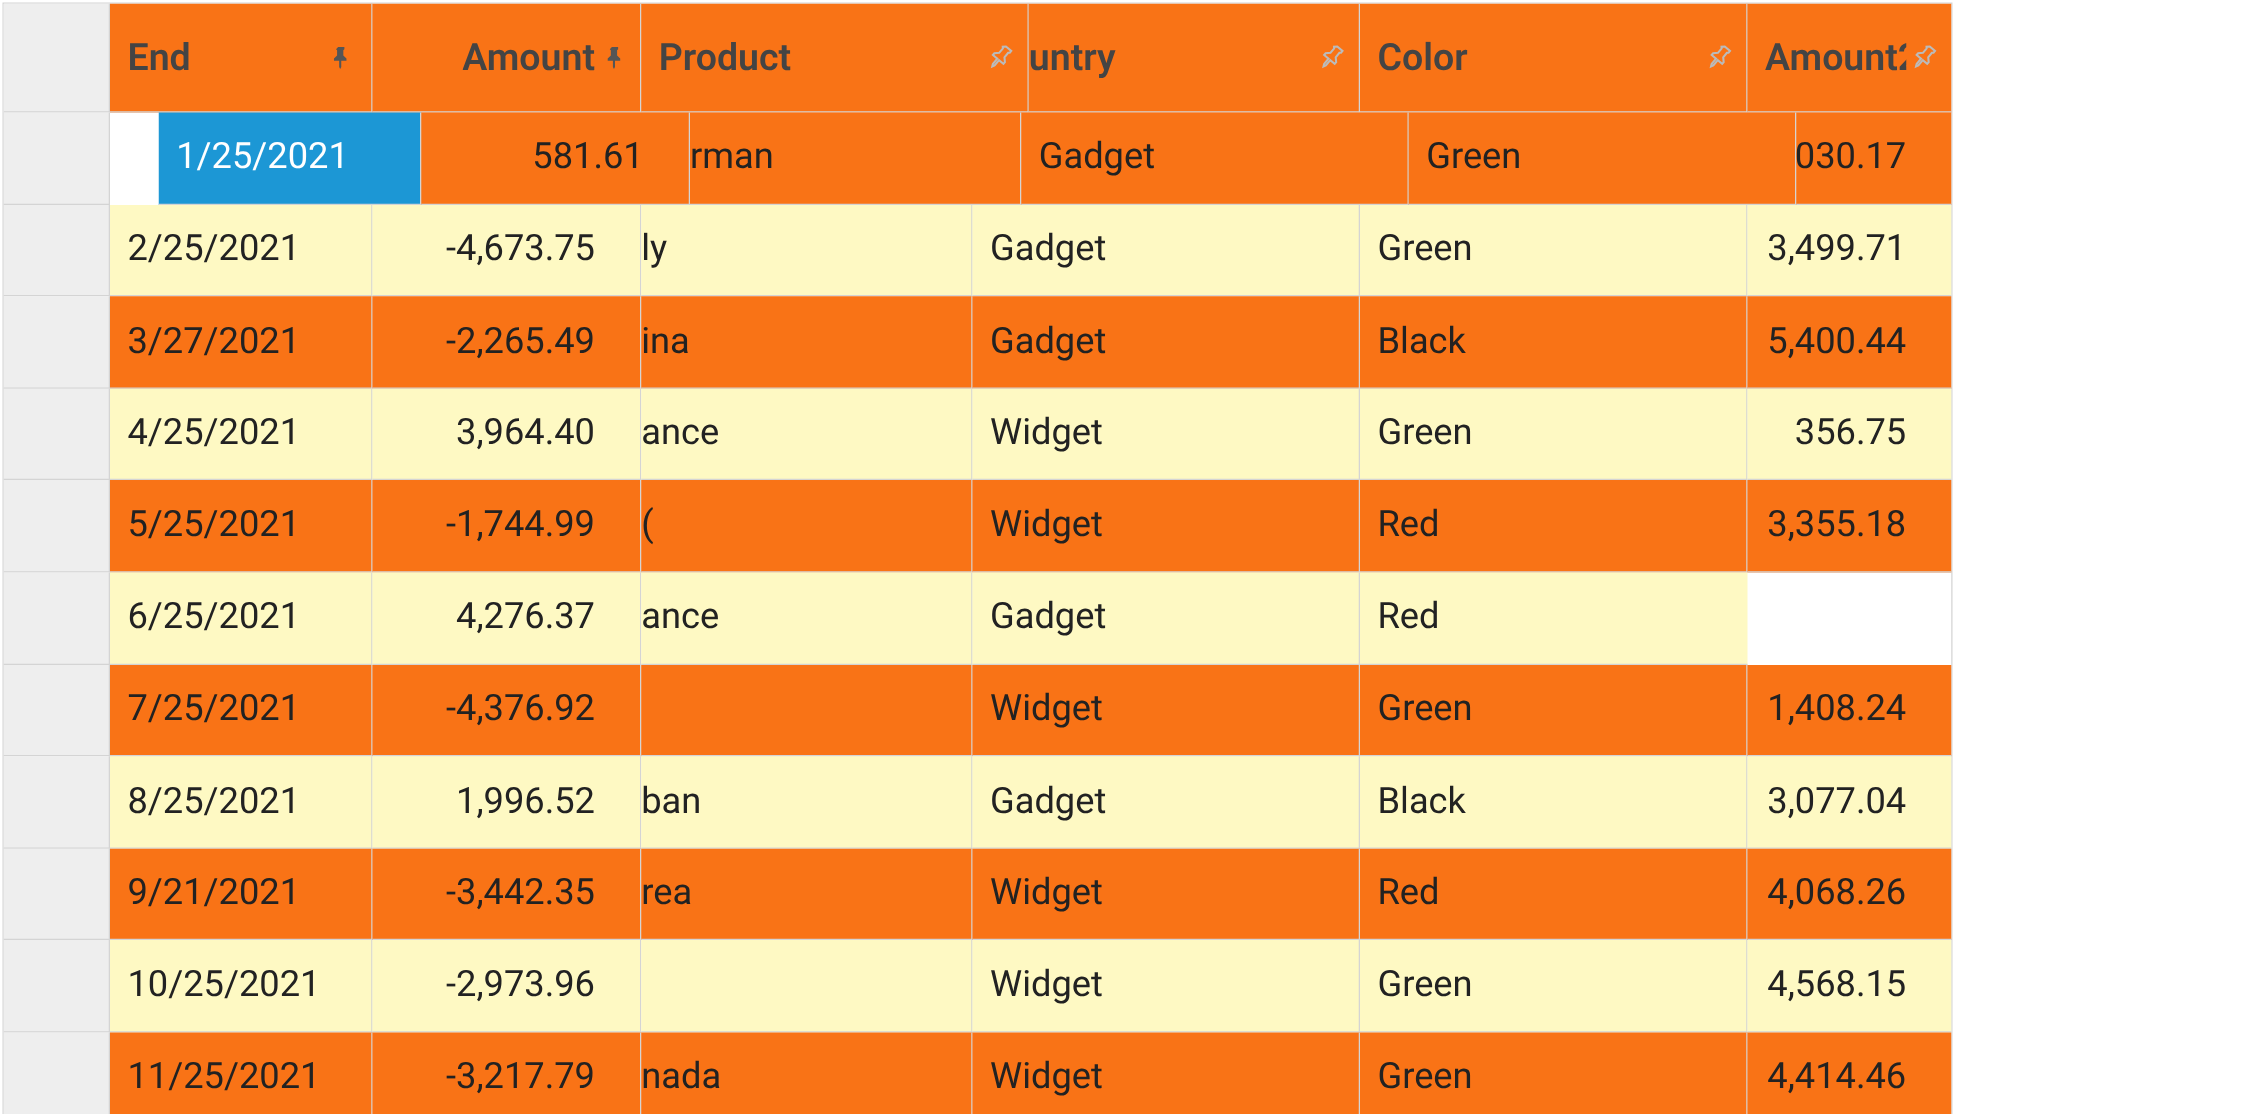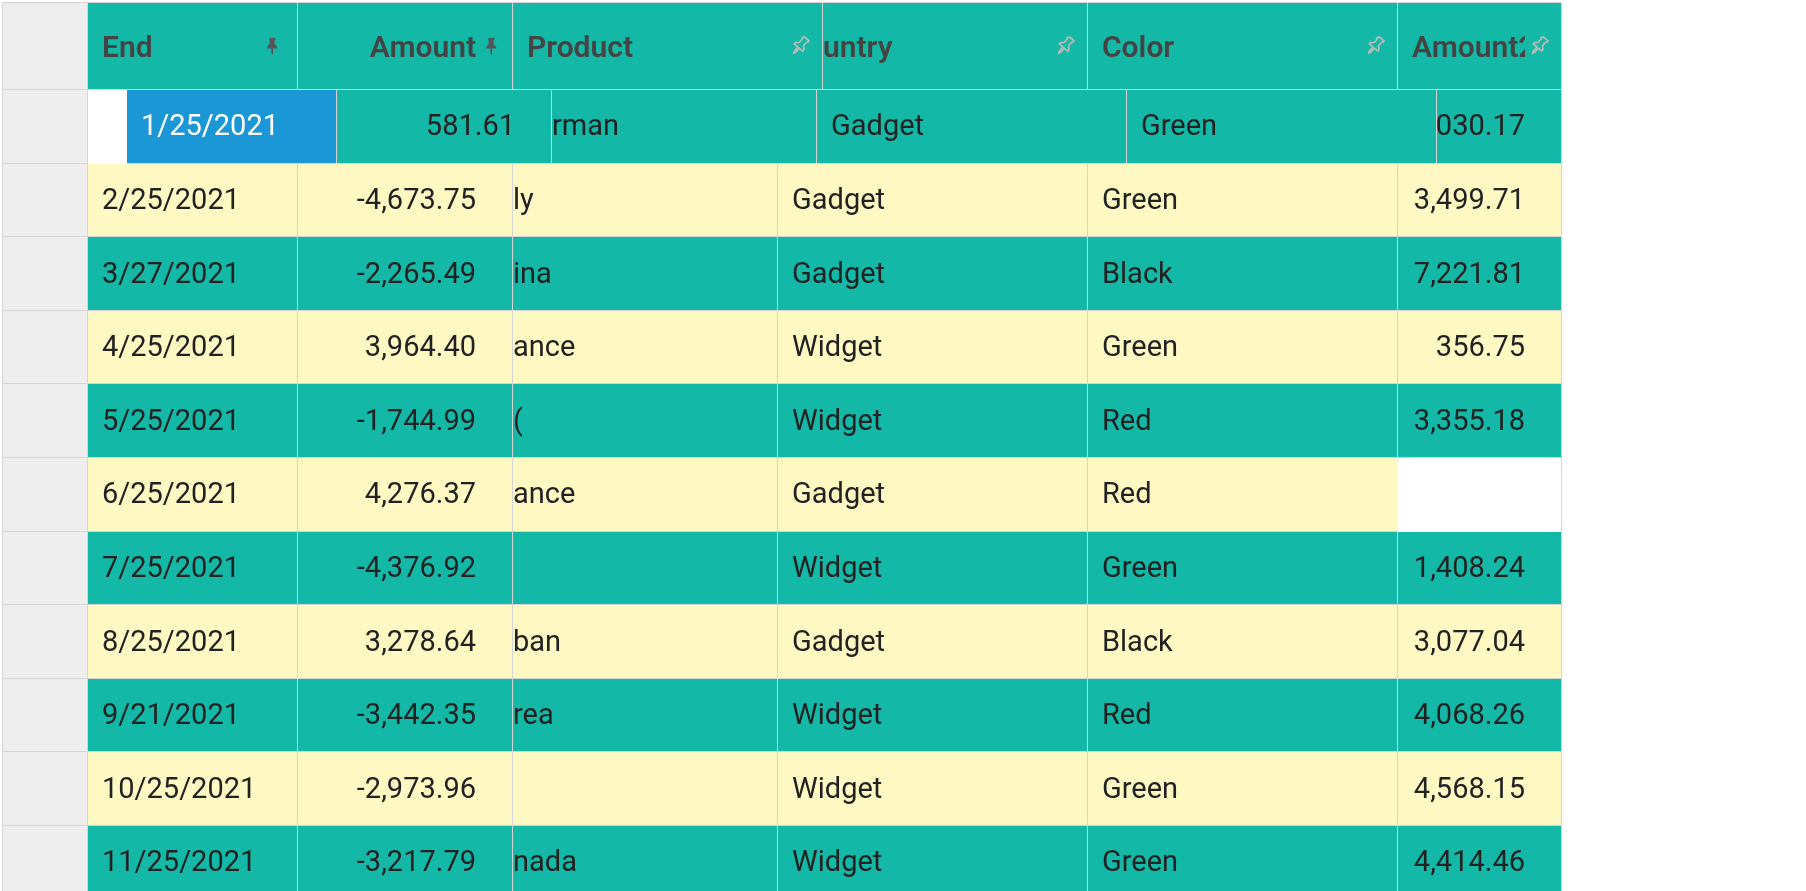--- a/index.html
+++ b/index.html
@@ -42,21 +42,21 @@
   .header-row .cell {
     font-weight: 600;
     font-size: 30px;
     color: #444;
   }
   .cell.num { justify-content: flex-end; }
   .cell.rowheader {
     background: #eeeeee;
   }
   .row.alt .cell:not(.rowheader) { background: #fef9c3; }
-  .row:not(.alt) .cell:not(.rowheader) { background: #14b8a6; }
+  .row:not(.alt) .cell:not(.rowheader) { background: #f97316; }
   .selected {
     background: #1c97d5 !important;
     color: #ffffff;
     margin-left: 39px;
   }
 
   
   .c-rowheader { width: 85px; flex: 0 0 85px; }
   .c-end       { width: 210px; flex: 0 0 210px; }
   .c-amount    { width: 215px; flex: 0 0 215px; padding-right: 36px; }
@@ -196,21 +196,21 @@
         <div class="cell c-color">Green</div>
         <div class="cell c-amount2 num">3,499.71</div>
       </div>
       <div class="row">
         <div class="cell rowheader c-rowheader"></div>
         <div class="cell c-end">3/27/2021</div>
         <div class="cell c-amount num">-2,265.49</div>
         <div class="cell c-country">ina</div>
         <div class="cell c-product">Gadget</div>
         <div class="cell c-color">Black</div>
-        <div class="cell c-amount2 num">7,221.81</div>
+        <div class="cell c-amount2 num">5,400.44</div>
       </div>
       <div class="row alt">
         <div class="cell rowheader c-rowheader"></div>
         <div class="cell c-end">4/25/2021</div>
         <div class="cell c-amount num">3,964.40</div>
         <div class="cell c-country">ance</div>
         <div class="cell c-product">Widget</div>
         <div class="cell c-color">Green</div>
         <div class="cell c-amount2 num">356.75</div>
       </div>
@@ -236,21 +236,21 @@
         <div class="cell c-end">7/25/2021</div>
         <div class="cell c-amount num">-4,376.92</div>
         <div class="cell c-country"></div>
         <div class="cell c-product">Widget</div>
         <div class="cell c-color">Green</div>
         <div class="cell c-amount2 num">1,408.24</div>
       </div>
       <div class="row alt">
         <div class="cell rowheader c-rowheader"></div>
         <div class="cell c-end">8/25/2021</div>
-        <div class="cell c-amount num">3,278.64</div>
+        <div class="cell c-amount num">1,996.52</div>
         <div class="cell c-country">ban</div>
         <div class="cell c-product">Gadget</div>
         <div class="cell c-color">Black</div>
         <div class="cell c-amount2 num">3,077.04</div>
       </div>
       <div class="row">
         <div class="cell rowheader c-rowheader"></div>
         <div class="cell c-end">9/21/2021</div>
         <div class="cell c-amount num">-3,442.35</div>
         <div class="cell c-country">rea</div>

